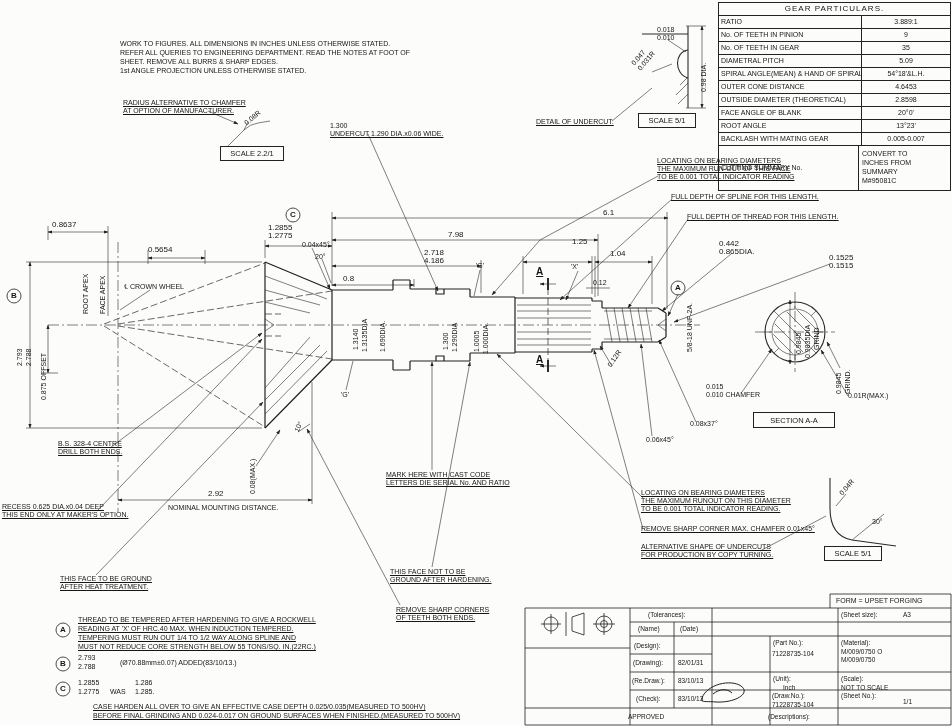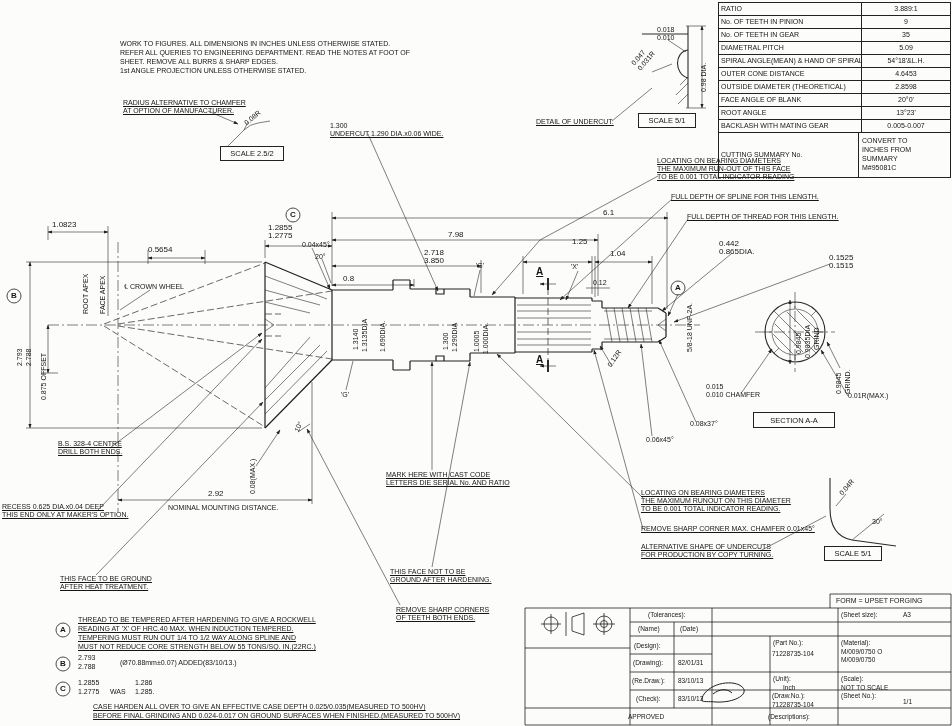--- a/index.html
+++ b/index.html
@@ -188,36 +188,37 @@
 </svg>
 
 <div class="lb s7" style="left:120px;top:40px">WORK TO FIGURES. ALL DIMENSIONS IN INCHES UNLESS OTHERWISE STATED.</div>
 <div class="lb s7" style="left:120px;top:49px">REFER ALL QUERIES TO ENGINEERING DEPARTMENT. READ THE NOTES AT FOOT OF</div>
 <div class="lb s7" style="left:120px;top:58px">SHEET. REMOVE ALL BURRS &amp; SHARP EDGES.</div>
 <div class="lb s7" style="left:120px;top:67px">1st ANGLE PROJECTION UNLESS OTHERWISE STATED.</div>
 
 <div class="lb s7 ul" style="left:123px;top:99px">RADIUS ALTERNATIVE TO CHAMFER</div>
 <div class="lb s7 ul" style="left:123px;top:107px">AT OPTION OF MANUFACTURER.</div>
 <div class="lb s7 rot" style="left:243px;top:121px;transform:rotate(-40deg)">0.08R</div>
-<div class="box" style="left:220px;top:146px;width:62px;height:13px">SCALE 2.5/2</div>
+<div class="box" style="left:220px;top:146px;width:62px;height:13px">SCALE 2.2/1</div>
 
 <div class="lb s7" style="left:330px;top:122px">1.300</div>
 <div class="lb s7 ul" style="left:330px;top:130px">UNDERCUT 1.290 DIA.x0.06 WIDE.</div>
 <div class="lb s7 ul" style="left:536px;top:118px">DETAIL OF UNDERCUT.</div>
 
 <div class="lb s7" style="left:657px;top:26px">0.018</div>
 <div class="lb s7" style="left:657px;top:34px">0.010</div>
 <div class="lb s7 rot" style="left:630px;top:62px;transform:rotate(-50deg)">
   <div>0.047</div>
   <div>0.031R</div>
 </div>
 <div class="lb s7 r90" style="left:700px;top:92px">0.98 DIA.</div>
 <div class="box" style="left:638px;top:113px;width:56px;height:13px">SCALE 5/1</div>
 
 <div class="gt">
+  <div class="gt-title">GEAR PARTICULARS.</div>
   <div class="gt-r">
         <div class="gt-l">RATIO</div>
         <div class="gt-v">3.889:1</div>
       </div>
   <div class="gt-r">
         <div class="gt-l">No. OF TEETH IN PINION</div>
         <div class="gt-v">9</div>
       </div>
   <div class="gt-r">
         <div class="gt-l">No. OF TEETH IN GEAR</div>
@@ -264,32 +265,32 @@
 
 <div class="lb s7 ul" style="left:657px;top:157px">LOCATING ON BEARING DIAMETERS</div>
 <div class="lb s7 ul" style="left:657px;top:165px">THE MAXIMUM RUN-OUT OF THIS FACE</div>
 <div class="lb s7 ul" style="left:657px;top:173px">TO BE 0.001 TOTAL INDICATOR READING</div>
 <div class="lb s7 ul" style="left:671px;top:193px">FULL DEPTH OF SPLINE FOR THIS LENGTH.</div>
 <div class="lb s7 ul" style="left:687px;top:213px">FULL DEPTH OF THREAD FOR THIS LENGTH.</div>
 
 <div class="lb" style="left:603px;top:209px">6.1</div>
 <div class="lb" style="left:448px;top:231px">7.98</div>
 <div class="lb" style="left:424px;top:249px">2.718</div>
-<div class="lb" style="left:424px;top:257px">3.850</div>
+<div class="lb" style="left:424px;top:257px">4.186</div>
 <div class="lb" style="left:572px;top:238px">1.25</div>
 <div class="lb" style="left:610px;top:250px">1.04</div>
 <div class="lb" style="left:719px;top:240px">0.442</div>
 <div class="lb" style="left:719px;top:248px">0.865DIA.</div>
 <div class="lb" style="left:829px;top:254px">0.1525</div>
 <div class="lb" style="left:829px;top:262px">0.1515</div>
 <div class="lb b" style="left:675px;top:284px">A</div>
 <div class="lb s7 r90" style="left:686px;top:352px">5/8-18 UNF-2A.</div>
 <div class="lb s7" style="left:593px;top:279px">0.12</div>
 <div class="lb s7" style="left:571px;top:263px">'X'</div>
-<div class="lb" style="left:52px;top:221px">1.0823</div>
+<div class="lb" style="left:52px;top:221px">0.8637</div>
 <div class="lb" style="left:268px;top:224px">1.2855</div>
 <div class="lb" style="left:268px;top:232px">1.2775</div>
 <div class="lb b" style="left:290px;top:211px">C</div>
 <div class="lb s7" style="left:302px;top:241px">0.04x45°</div>
 <div class="lb s7" style="left:315px;top:253px">20°</div>
 <div class="lb" style="left:148px;top:246px">0.5654</div>
 <div class="lb" style="left:343px;top:275px">0.8</div>
 <div class="lb s7" style="left:124px;top:283px">℄ CROWN WHEEL</div>
 <div class="lb s7 r90" style="left:82px;top:314px">ROOT APEX</div>
 <div class="lb s7 r90" style="left:99px;top:314px">FACE APEX</div>

